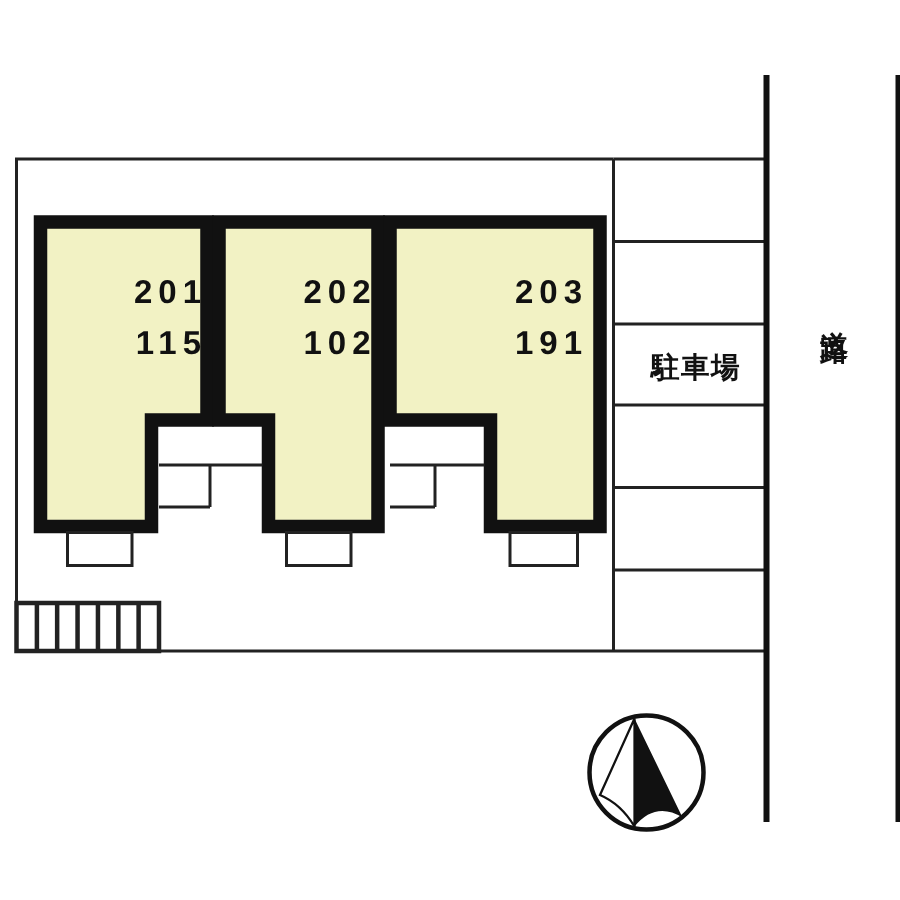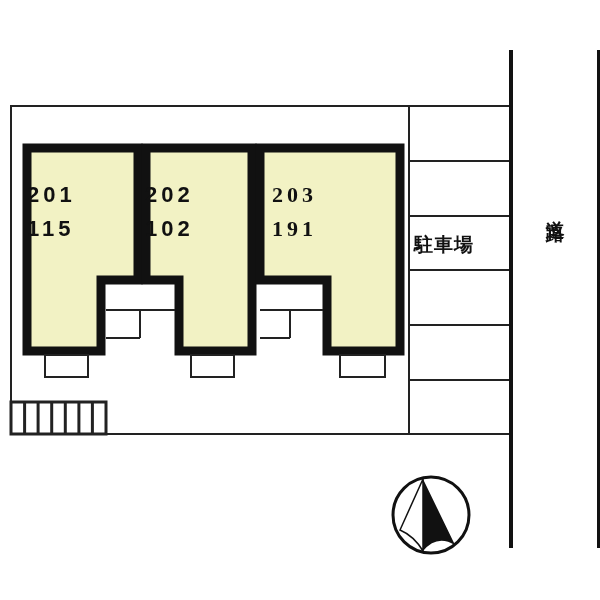--- a/index.html
+++ b/index.html
@@ -22,30 +22,31 @@
   }
   .unit-label {
     position: absolute;
     font-family: "Liberation Sans", sans-serif;
     font-weight: bold;
     font-size: 22px;
     letter-spacing: 4px;
     color: #111111;
     white-space: nowrap;
     line-height: 34px;
-    text-align: left;
+    text-align: right;
   }
   .plot-label {
     position: absolute;
     font-family: "Liberation Sans", sans-serif;
     font-weight: bold;
     font-size: 19px;
     color: #111111;
     white-space: nowrap;
     letter-spacing: 1px;
+    margin-left: 20px;
   }
   .road-label {
     position: absolute;
     font-family: "Liberation Sans", sans-serif;
     font-weight: bold;
     font-size: 19px;
     color: #111111;
     writing-mode: vertical-rl;
     text-orientation: upright;
     letter-spacing: 3px;
@@ -145,21 +146,21 @@
   <div class="unit-label" style="left:27px; top:178px; width:111px;">
     <div>201</div>
     <div>115</div>
   </div>
 
   <div class="unit-label" style="left:145px; top:178px; width:106px;">
     <div>202</div>
     <div>102</div>
   </div>
 
-  <div class="unit-label" style="left:272px; top:178px; width:140px;font-family:Liberation Serif, serif;">
+  <div class="unit-label" style="left:252px; top:178px; width:140px;">
     <div>203</div>
     <div>191</div>
   </div>
 
   <div class="plot-label" style="left:414px; top:232px;">駐車場</div>
 
   <div class="road-label" style="left:546px; top:206px;">道路</div>
 
 </div>
 

